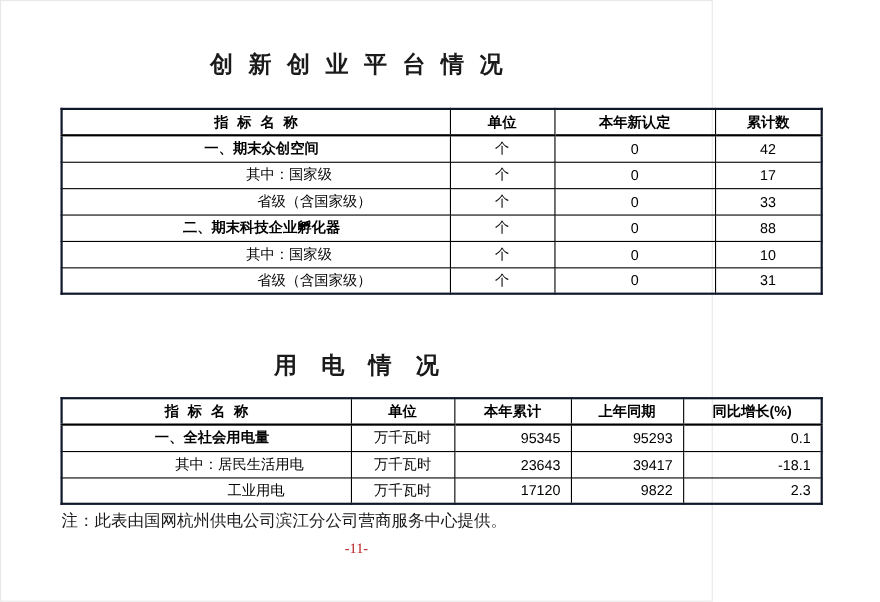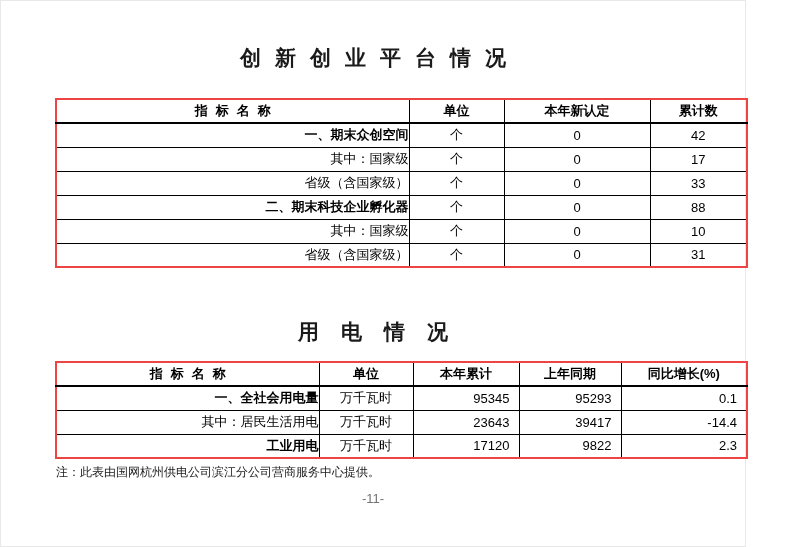--- a/index.html
+++ b/index.html
@@ -6,78 +6,78 @@
   html,body { background:#ffffff; }
   body {
     width:800px; height:547px;
     position:relative;
     font-family:"Liberation Sans", sans-serif;
     color:#000000;
     overflow:hidden;
   }
   .page {
     position:absolute; top:0; left:0;
-    width:746px; height:547px;
+    width:648px; height:547px;
     background:#ffffff;
     border:1px solid #e8e8e8;
   }
   .section-title {
     position:absolute; left:0; width:100%;
     text-align:center;
     font-size:21px; font-weight:bold;
     color:#1a1a1a;
   }
   .title-1 { top:43px; letter-spacing:14px; text-indent:14px; }
   .title-2 { top:317px; letter-spacing:22px; text-indent:22px; }
 
   table.stat-table {
     position:absolute; left:54px;
     border-collapse:collapse;
     table-layout:fixed;
-    border:2px solid #ef4444;
+    border:2px solid #0f172a;
   }
   .table-1 { top:97px;  width:691px; }
   .table-2 { top:360px; width:691px; }
 
   .stat-table th, .stat-table td {
     border:1px solid #000;
     height:24px;
     font-size:13px;
     vertical-align:middle;
     overflow:hidden;
     white-space:nowrap;
   }
   .stat-table thead th {
     font-weight:bold;
     text-align:center;
     border-bottom:2px solid #000;
   }
   .th-indicator { letter-spacing:8px; text-indent:8px; }
 
-  td.c-indicator { text-align:right; }
+  td.c-indicator { text-align:center; }
   td.lvl1 { font-weight:bold; padding-left:10px; }
   td.lvl2 { padding-left:60px;  font-family:"Liberation Serif", serif; }
   td.lvl3a { padding-left:106px; font-family:Liberation Sans, sans-serif; }
-  td.lvl3b { padding-left:90px;  font-family:"Liberation Serif", serif;font-weight:bold; }
+  td.lvl3b { padding-left:90px;  font-family:"Liberation Serif", serif; }
   td.c-unit   { text-align:center; font-family:"Liberation Serif", serif; }
   td.c-center { text-align:center; }
   td.c-right  { text-align:right; padding-right:9px; }
 
   .footnote {
     position:absolute; left:55px; top:463px;
-    font-size:12px;
+    font-size:15px;
     font-family:"Liberation Serif", serif;
     color:#1a1a1a;
   }
   .page-number {
     position:absolute; left:0; top:490px; width:100%;
     text-align:center;
     font-size:13px;
-    font-family:Liberation Sans, sans-serif;
-    color:#737373;
+    font-family:Liberation Serif, serif;
+    color:#b91c1c;
   }
 </style>
 </head>
 <body>
 
 <div class="page">
 
   <div class="section-title title-1">创新创业平台情况</div>
 
   <table class="stat-table table-1">
@@ -160,21 +160,21 @@
         <td class="c-unit">万千瓦时</td>
         <td class="c-right">95345</td>
         <td class="c-right">95293</td>
         <td class="c-right">0.1</td>
       </tr>
       <tr>
         <td class="c-indicator lvl2">其中：居民生活用电</td>
         <td class="c-unit">万千瓦时</td>
         <td class="c-right">23643</td>
         <td class="c-right">39417</td>
-        <td class="c-right">-14.4</td>
+        <td class="c-right">-18.1</td>
       </tr>
       <tr>
         <td class="c-indicator lvl3b">工业用电</td>
         <td class="c-unit">万千瓦时</td>
         <td class="c-right">17120</td>
         <td class="c-right">9822</td>
         <td class="c-right">2.3</td>
       </tr>
     </tbody>
   </table>

